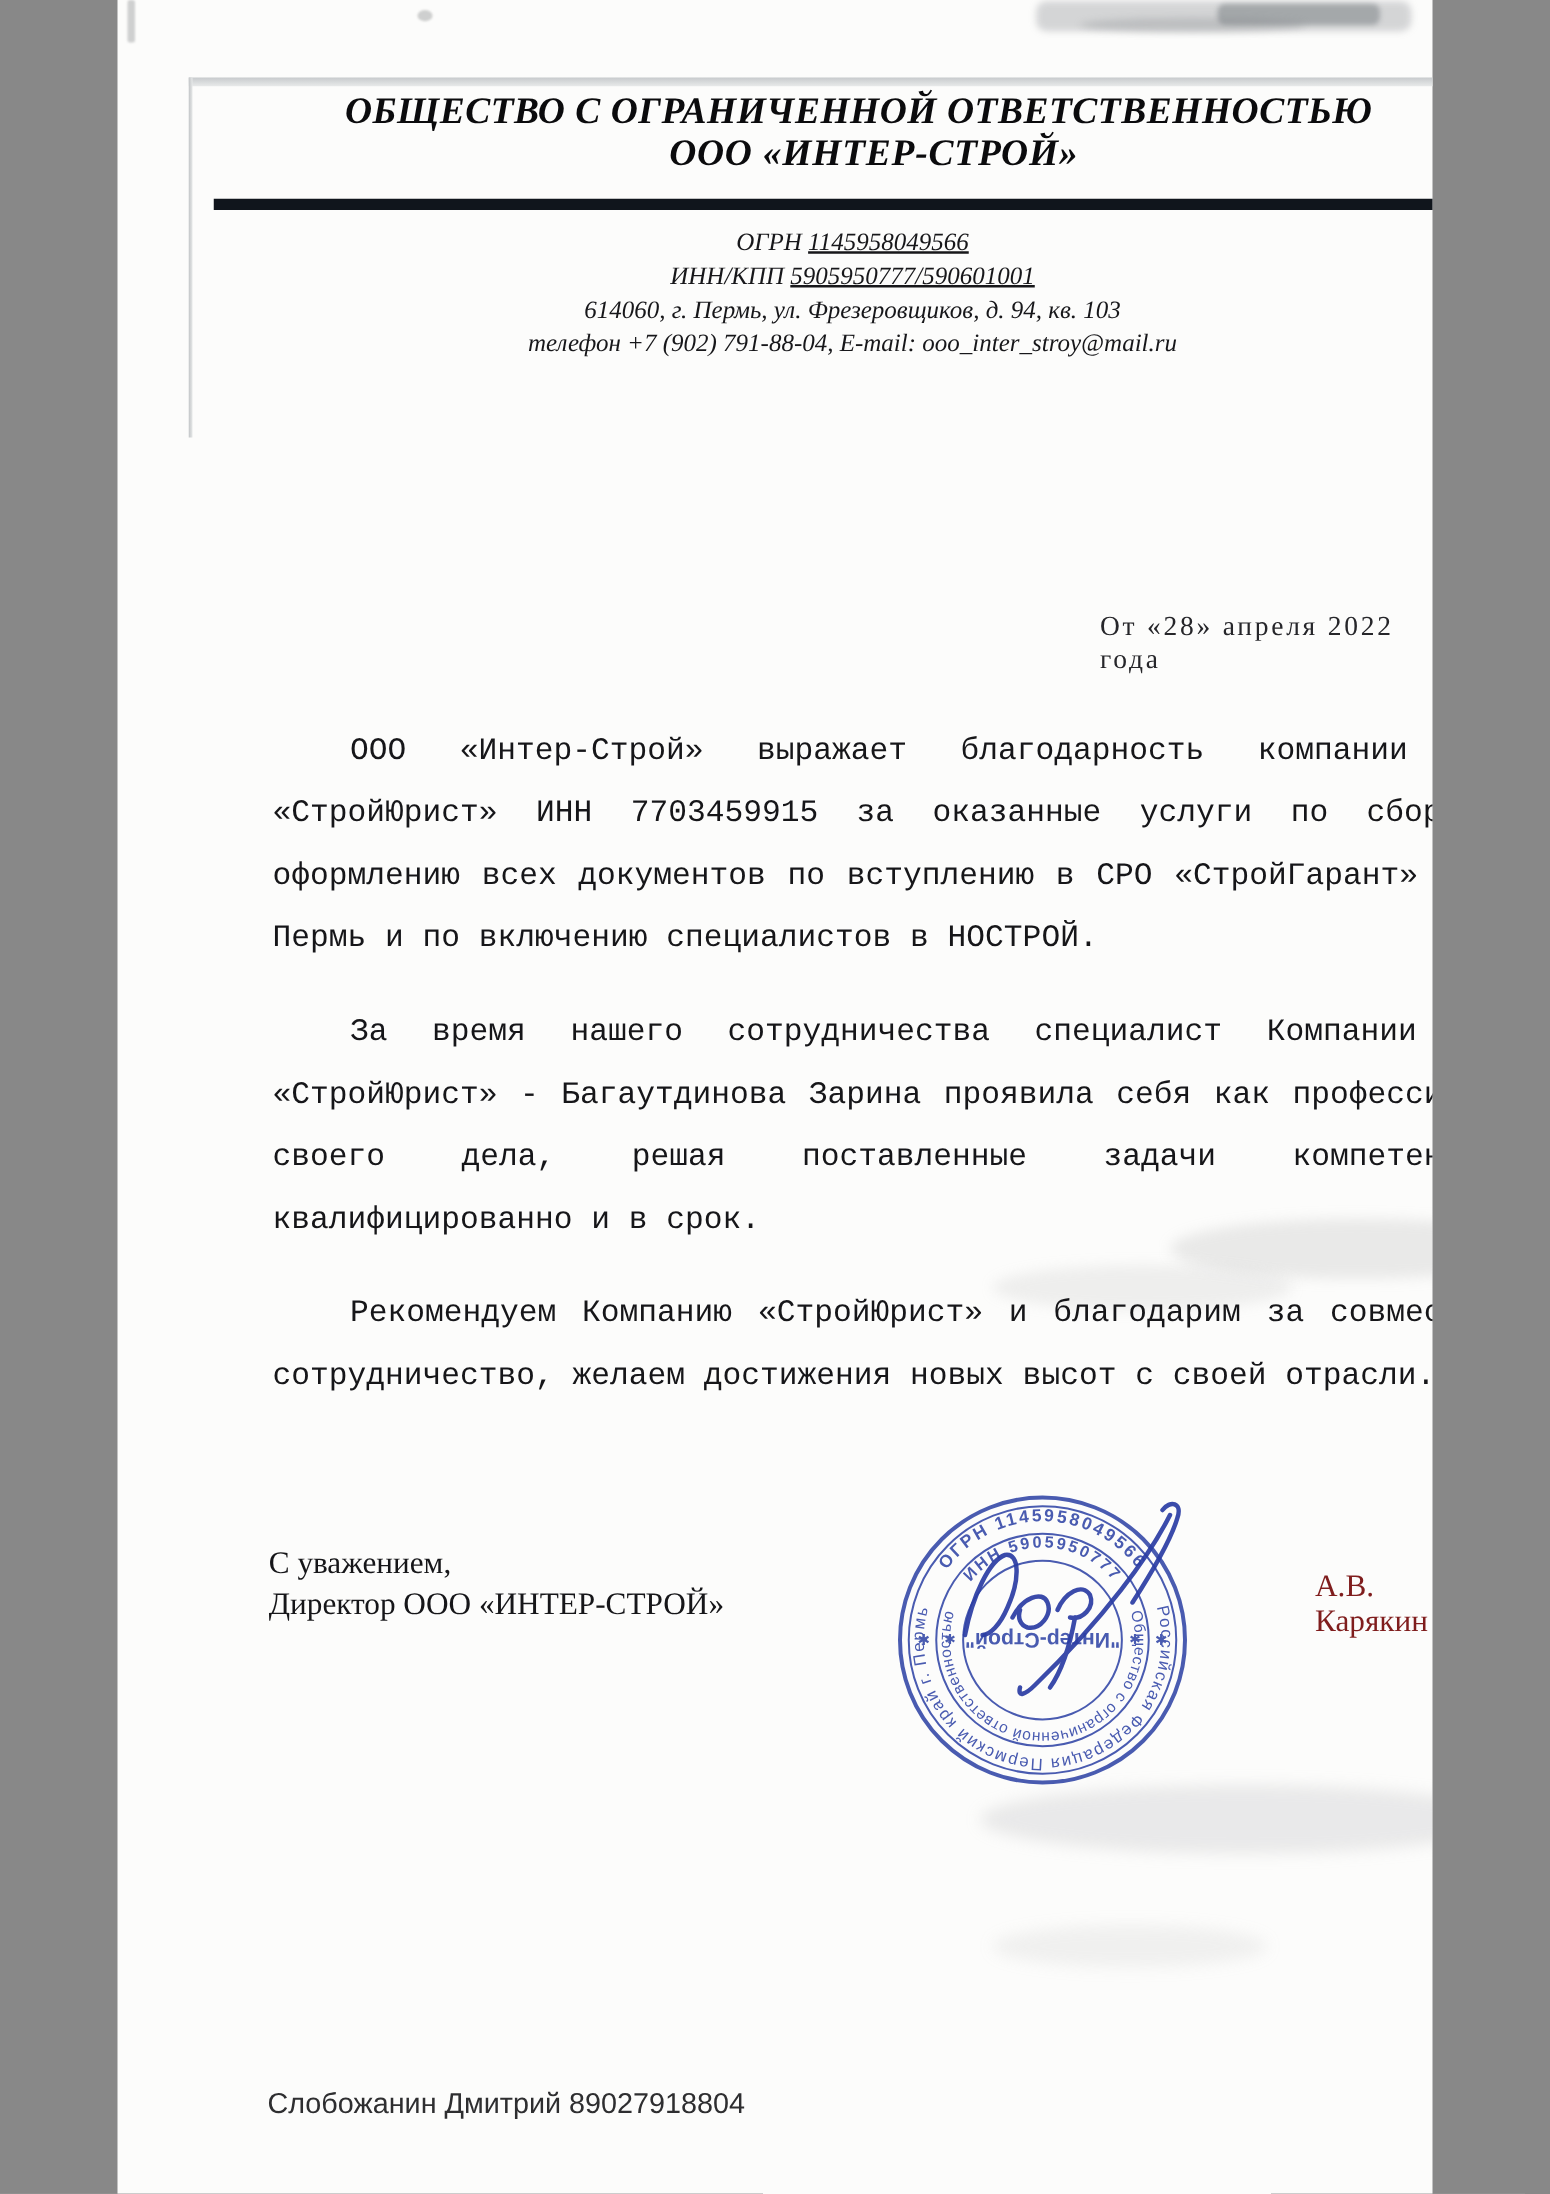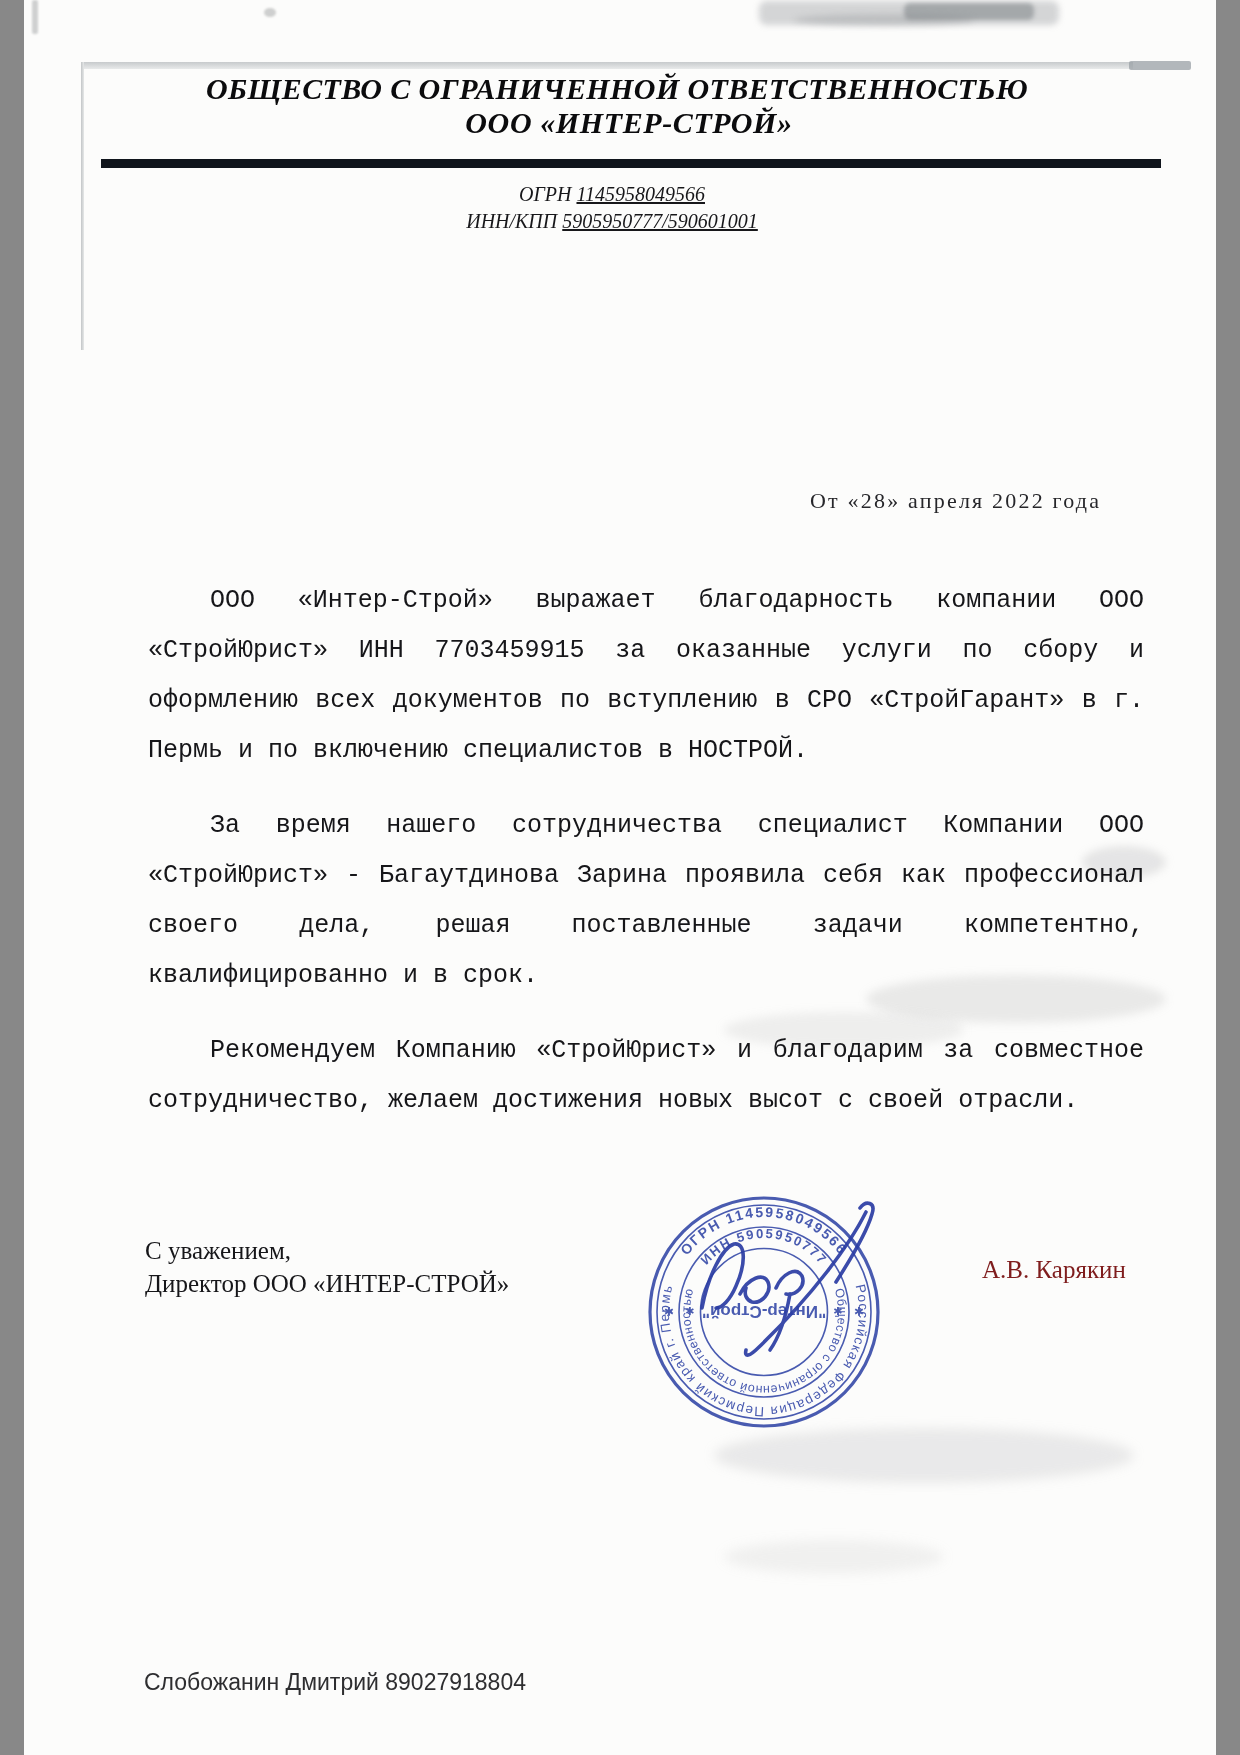--- a/index.html
+++ b/index.html
@@ -1,18 +1,18 @@
 <!DOCTYPE html>
 <html><head>
 <meta charset="utf-8">
 <style>
   html,body{margin:0;padding:0;background:#888;}
   .page{
     position:relative;
-    width:1192px;height:1755px;
+    width:1052px;height:1755px;
     margin:0 auto;
     background:#fcfcfb;
     overflow:hidden;
     font-family:"Liberation Serif", serif;
     color:#1b1b1d;
   }
   
   .lh-top-edge{position:absolute;left:57px;top:62px;width:1052px;height:7px;
     background:linear-gradient(to bottom,#c7cacc,#e8eaea);}
   .lh-top-edge-dark{position:absolute;left:1105px;top:61px;width:62px;height:9px;
@@ -82,20 +82,22 @@
 
   <div class="letterhead">
     <div class="t1">ОБЩЕСТВО С ОГРАНИЧЕННОЙ ОТВЕТСТВЕННОСТЬЮ</div>
     <div class="t2">ООО «ИНТЕР-СТРОЙ»</div>
   </div>
   <div class="rule"></div>
 
   <div class="info">
     <div><span>ОГРН </span><span class="u">1145958049566</span></div>
     <div><span>ИНН/КПП </span><span class="u">5905950777/590601001</span></div>
+    <div>614060, г. Пермь,  ул. Фрезеровщиков, д. 94, кв. 103</div>
+    <div>телефон +7 (902) 791-88-04, E-mail: ooo_inter_stroy@mail.ru</div>
   </div>
 
   <div class="date">От «28» апреля 2022 года</div>
 
   <div class="body">
     <p>ООО «Интер-Строй» выражает благодарность компании ООО «СтройЮрист» ИНН 7703459915 за оказанные услуги по сбору и оформлению всех документов по вступлению в СРО «СтройГарант» в г. Пермь и по включению специалистов в НОСТРОЙ.</p>
     <p>За время нашего сотрудничества специалист Компании ООО «СтройЮрист» - Багаутдинова Зарина проявила себя как профессионал своего дела, решая поставленные задачи компетентно, квалифицированно и в срок.</p>
     <p>Рекомендуем Компанию «СтройЮрист» и благодарим за совместное сотрудничество, желаем достижения новых высот с своей отрасли.</p>
   </div>
 

